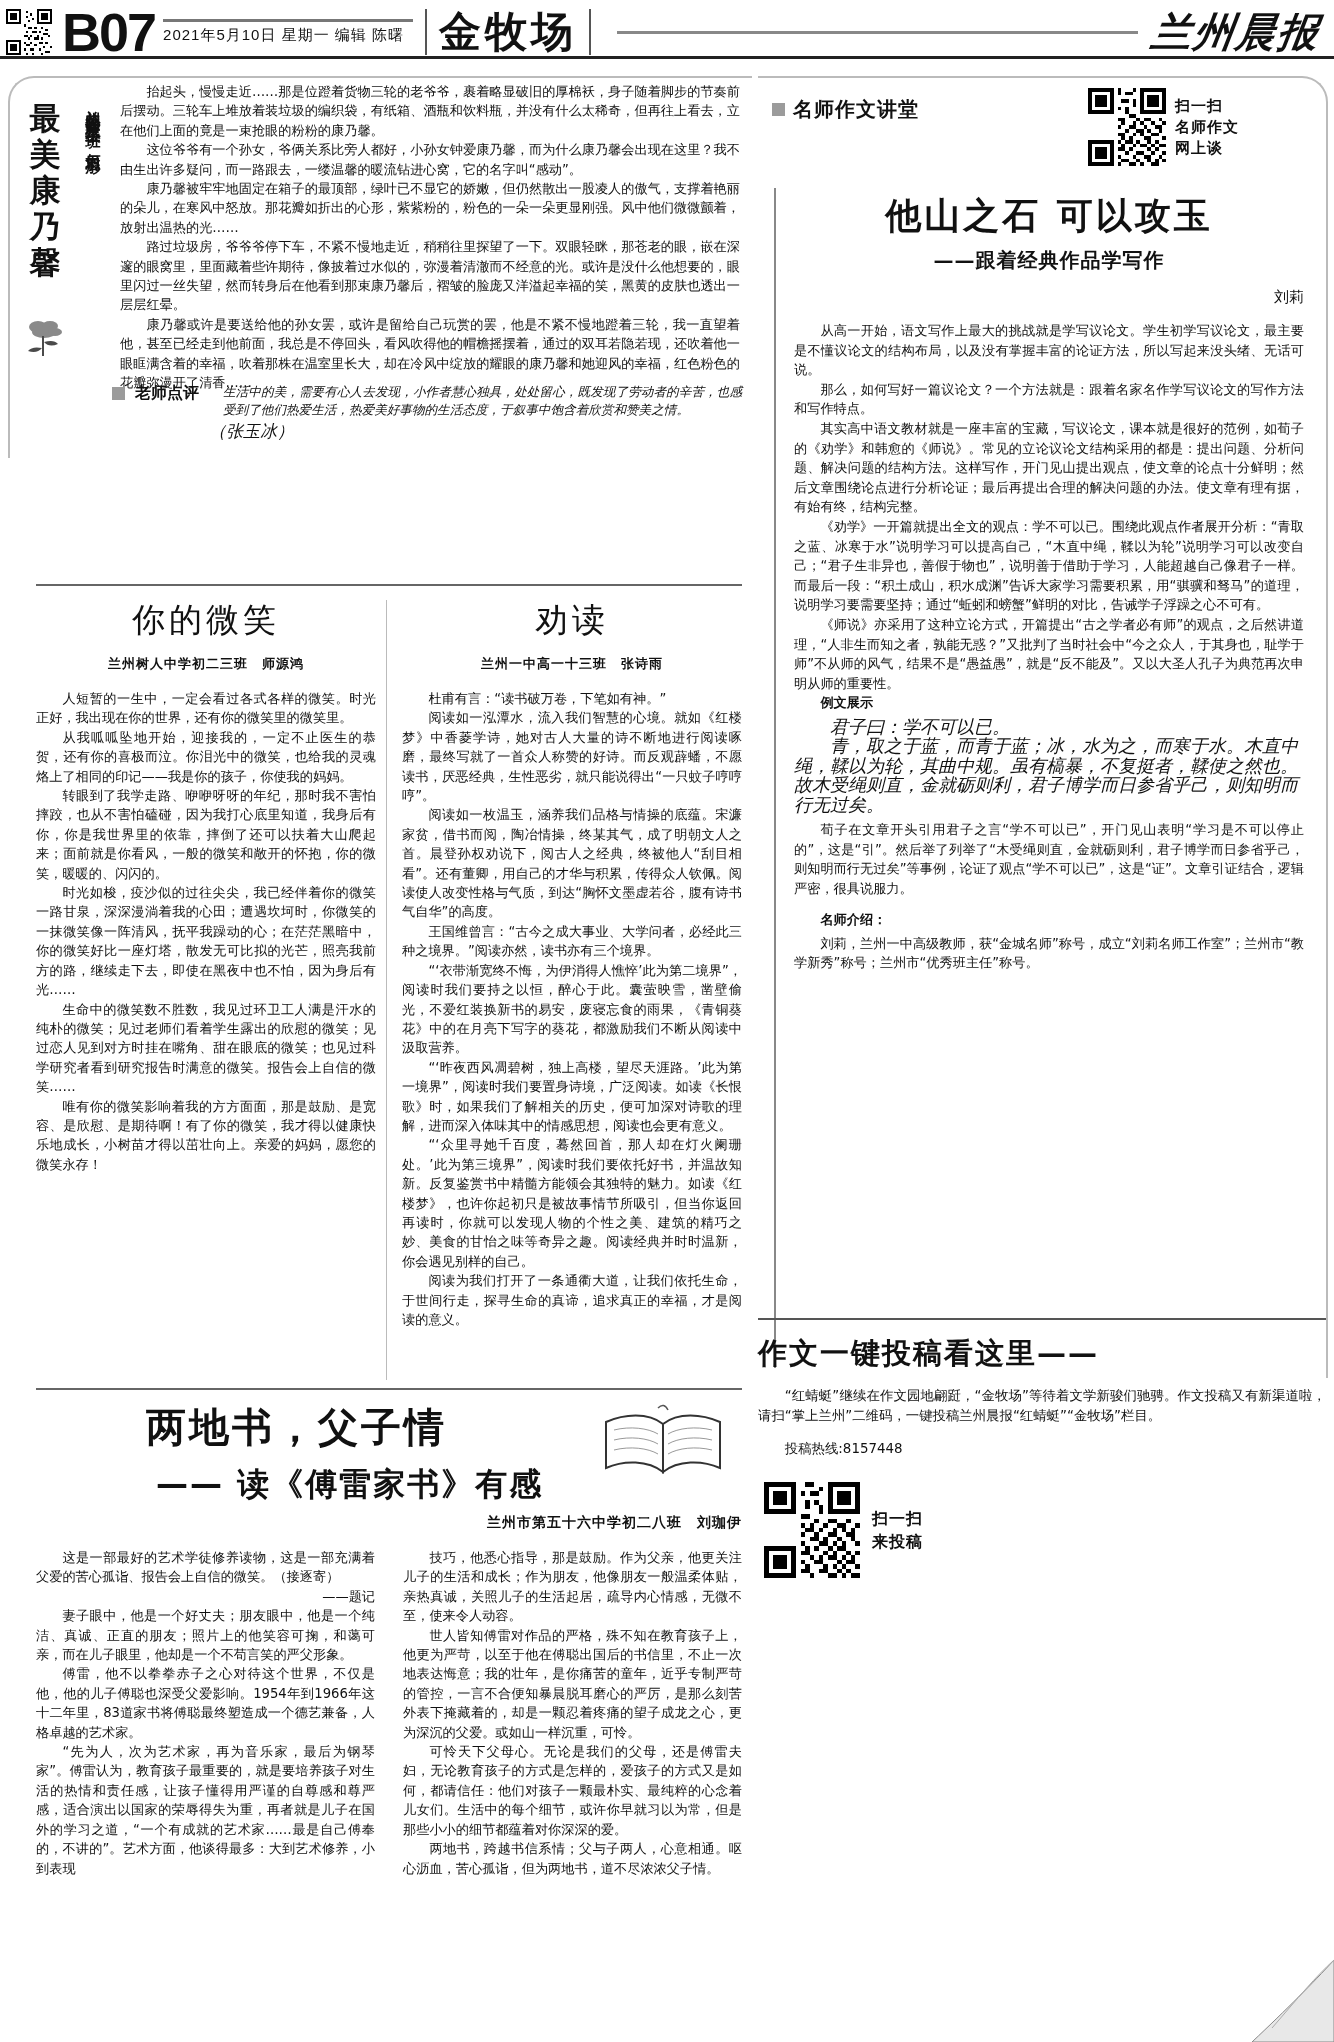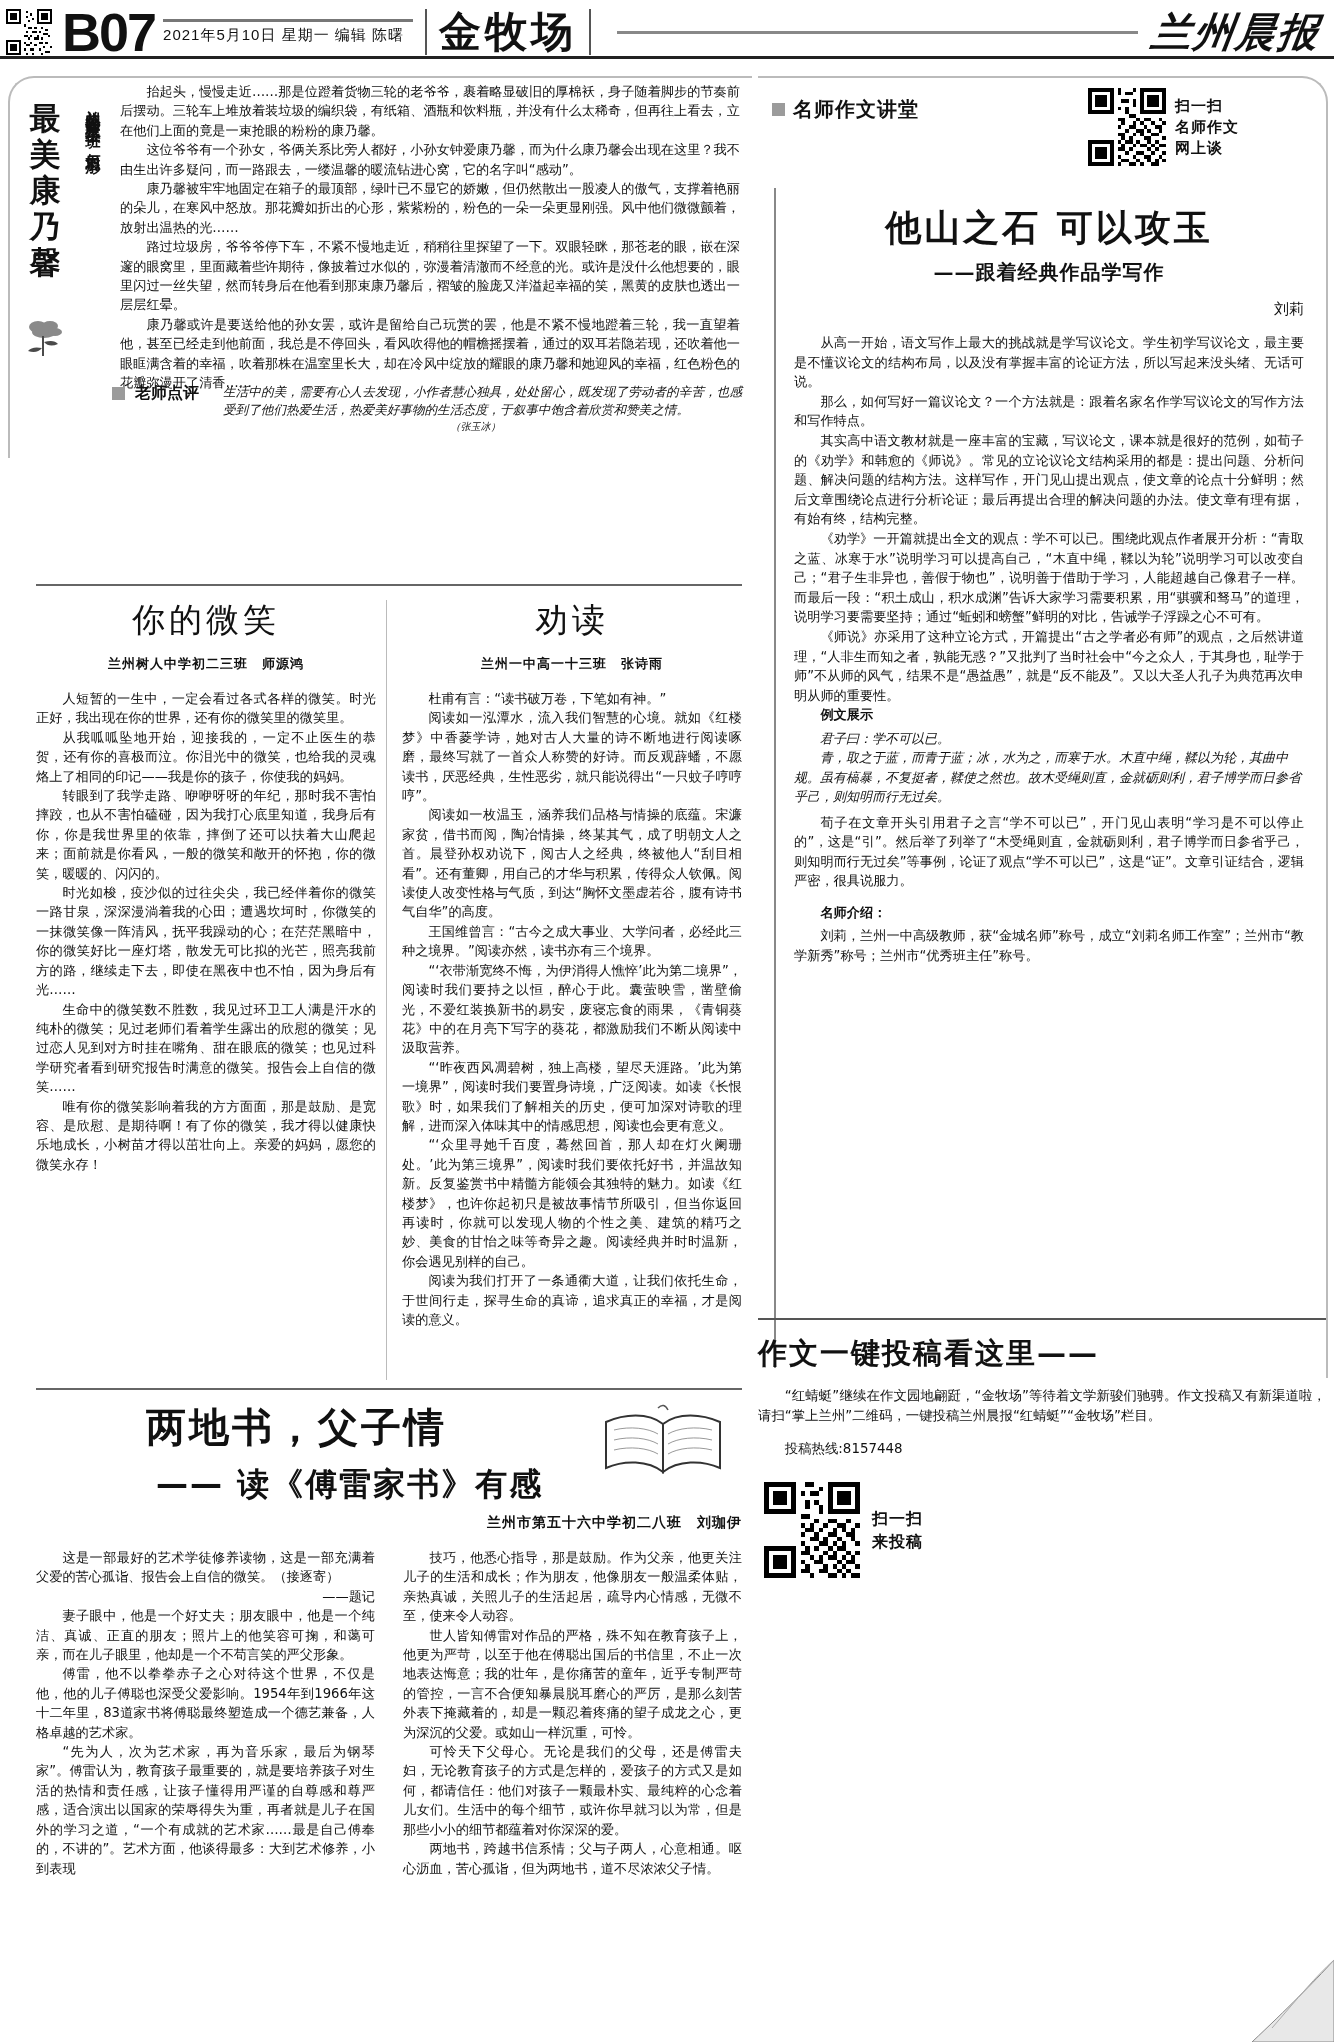--- a/index.html
+++ b/index.html
@@ -30,21 +30,21 @@
   .a1-vtitle .ch{font-size:31px;font-weight:bold;line-height:36px;font-family:"DejaVu Sans",sans-serif;}
   .carnation{position:absolute;left:14px;top:240px;width:46px;height:42px;}
   .a1-vbyline{position:absolute;left:72px;top:22px;width:26px;writing-mode:vertical-rl;text-orientation:upright;font-size:15px;font-weight:bold;letter-spacing:2px;line-height:26px;font-family:"DejaVu Sans",sans-serif;}
   .a1-body{position:absolute;left:112px;top:6px;width:620px;}
 
   
   .tcomment{position:absolute;left:112px;top:383px;width:630px;display:flex;gap:10px;}
   .sq{width:13px;height:13px;background:#9b9b9b;flex:0 0 auto;margin-top:4px;}
   .tc-label{font-size:16px;font-weight:bold;white-space:nowrap;font-family:"DejaVu Sans",sans-serif;}
   .tc-text{font-size:12.6px;line-height:18.4px;text-align:justify;font-family:"DejaVu Serif",serif;font-style:italic;margin-left:14px;}
-  .tc-sign{text-align:center;font-size:10px;font-family:"DejaVu Serif",serif;font-style:italic;}
+  .tc-sign{text-align:left;font-size:17px;font-family:"DejaVu Serif",serif;font-style:italic;}
 
   
   .mid-rule{position:absolute;left:36px;top:584px;width:706px;height:2px;background:#666;}
   .m-title{font-size:33px;font-weight:300;letter-spacing:4px;text-align:center;font-family:"DejaVu Sans",sans-serif;}
   .m-byline{font-size:13px;font-weight:bold;text-align:center;letter-spacing:1px;margin-top:12px;font-family:"DejaVu Sans",sans-serif;}
   .m-col{position:absolute;}
 
   
   .feat-rule{position:absolute;left:36px;top:1388px;width:706px;height:2px;background:#666;}
   .feat{position:absolute;left:36px;top:1400px;width:706px;}
@@ -56,27 +56,27 @@
   
   .rcol{position:absolute;left:758px;top:76px;width:568px;}
   .r-frame{position:absolute;left:0;top:0;width:568px;height:1300px;border-top:2px solid #bbb;border-right:2px solid #bbb;border-top-right-radius:26px;pointer-events:none;}
   .r-kicker{display:flex;align-items:center;gap:8px;position:absolute;left:14px;top:20px;}
   .r-kicker-label{font-size:20px;font-weight:bold;letter-spacing:1px;font-family:"DejaVu Sans",sans-serif;}
   .qr-block{position:absolute;left:330px;top:12px;display:flex;align-items:center;gap:9px;}
   .qr-big{width:78px;height:78px;}
   .qr-cap{font-size:15px;font-weight:bold;line-height:21px;letter-spacing:1px;font-family:"DejaVu Sans",sans-serif;}
   .r-divider{position:absolute;left:16px;top:112px;width:2px;height:1180px;background:#888;}
   .r-inner{position:absolute;left:36px;top:116px;width:510px;}
-  .r-title{font-size:36px;font-weight:bold;text-align:center;letter-spacing:3px;font-family:"DejaVu Serif",serif;margin-top:12px;}
+  .r-title{font-size:36px;font-weight:bold;text-align:center;letter-spacing:3px;font-family:"DejaVu Serif",serif;}
   .r-subtitle{font-size:20px;font-weight:bold;text-align:center;letter-spacing:1px;margin-top:6px;font-family:"DejaVu Serif",serif;}
   .r-author{font-size:15px;text-align:right;margin-top:14px;font-family:"DejaVu Sans",sans-serif;}
   .r-body{margin-top:14px;font-size:13.2px;line-height:19.6px;text-align:justify;font-family:"DejaVu Sans",sans-serif;}
   .r-body p{margin:0;text-indent:2em;}
   .r-h{font-weight:bold;text-indent:2em;margin-top:4px;}
-  .r-quote{font-family:"DejaVu Serif",serif;font-style:italic;font-size:13px;line-height:19.4px;}
+  .r-quote{font-family:"DejaVu Serif",serif;font-style:italic;font-size:18px;line-height:19.4px;}
   .r-quote p{margin:0;text-indent:2em;}
 
   
   .subbox{position:absolute;left:758px;top:1318px;width:568px;}
   .sub-rule{width:568px;height:2px;background:#555;}
   .sub-title{font-size:29px;font-weight:bold;letter-spacing:2px;margin-top:14px;font-family:"DejaVu Sans",sans-serif;}
   .sub-body{margin-top:12px;font-size:13.4px;line-height:20px;text-align:justify;font-family:"DejaVu Sans",sans-serif;}
   .sub-body p{margin:0;text-indent:2em;}
   .sub-hot{margin-top:14px;font-size:13.4px;text-indent:2em;font-family:"DejaVu Sans",sans-serif;}
   .sub-qr-wrap{margin-top:24px;display:flex;align-items:center;gap:12px;padding-left:6px;}

